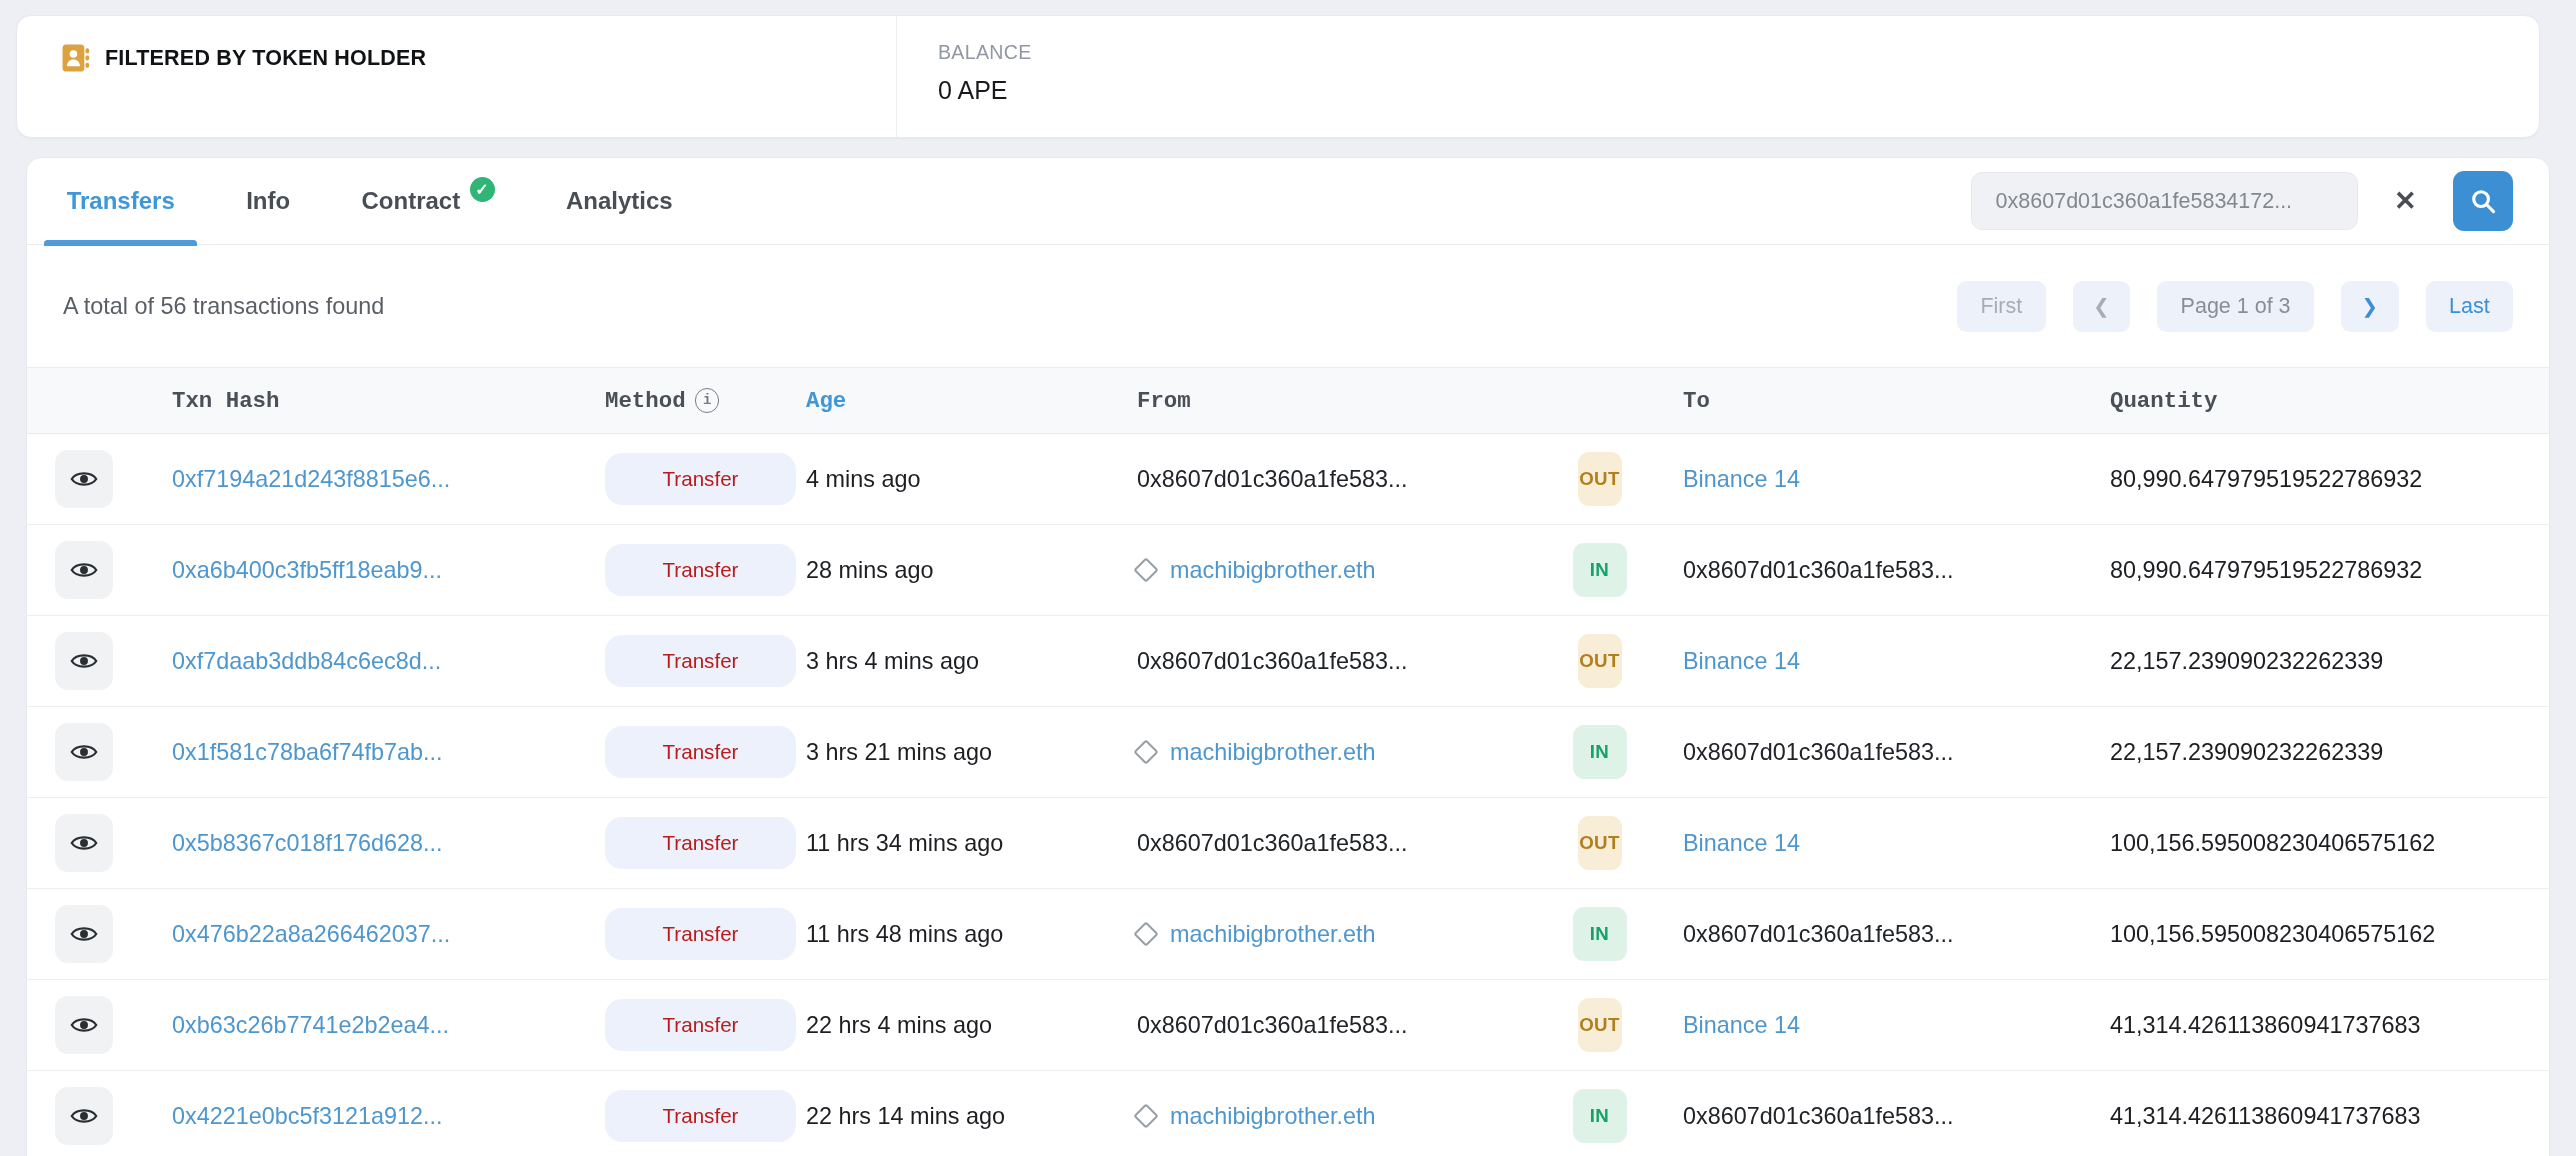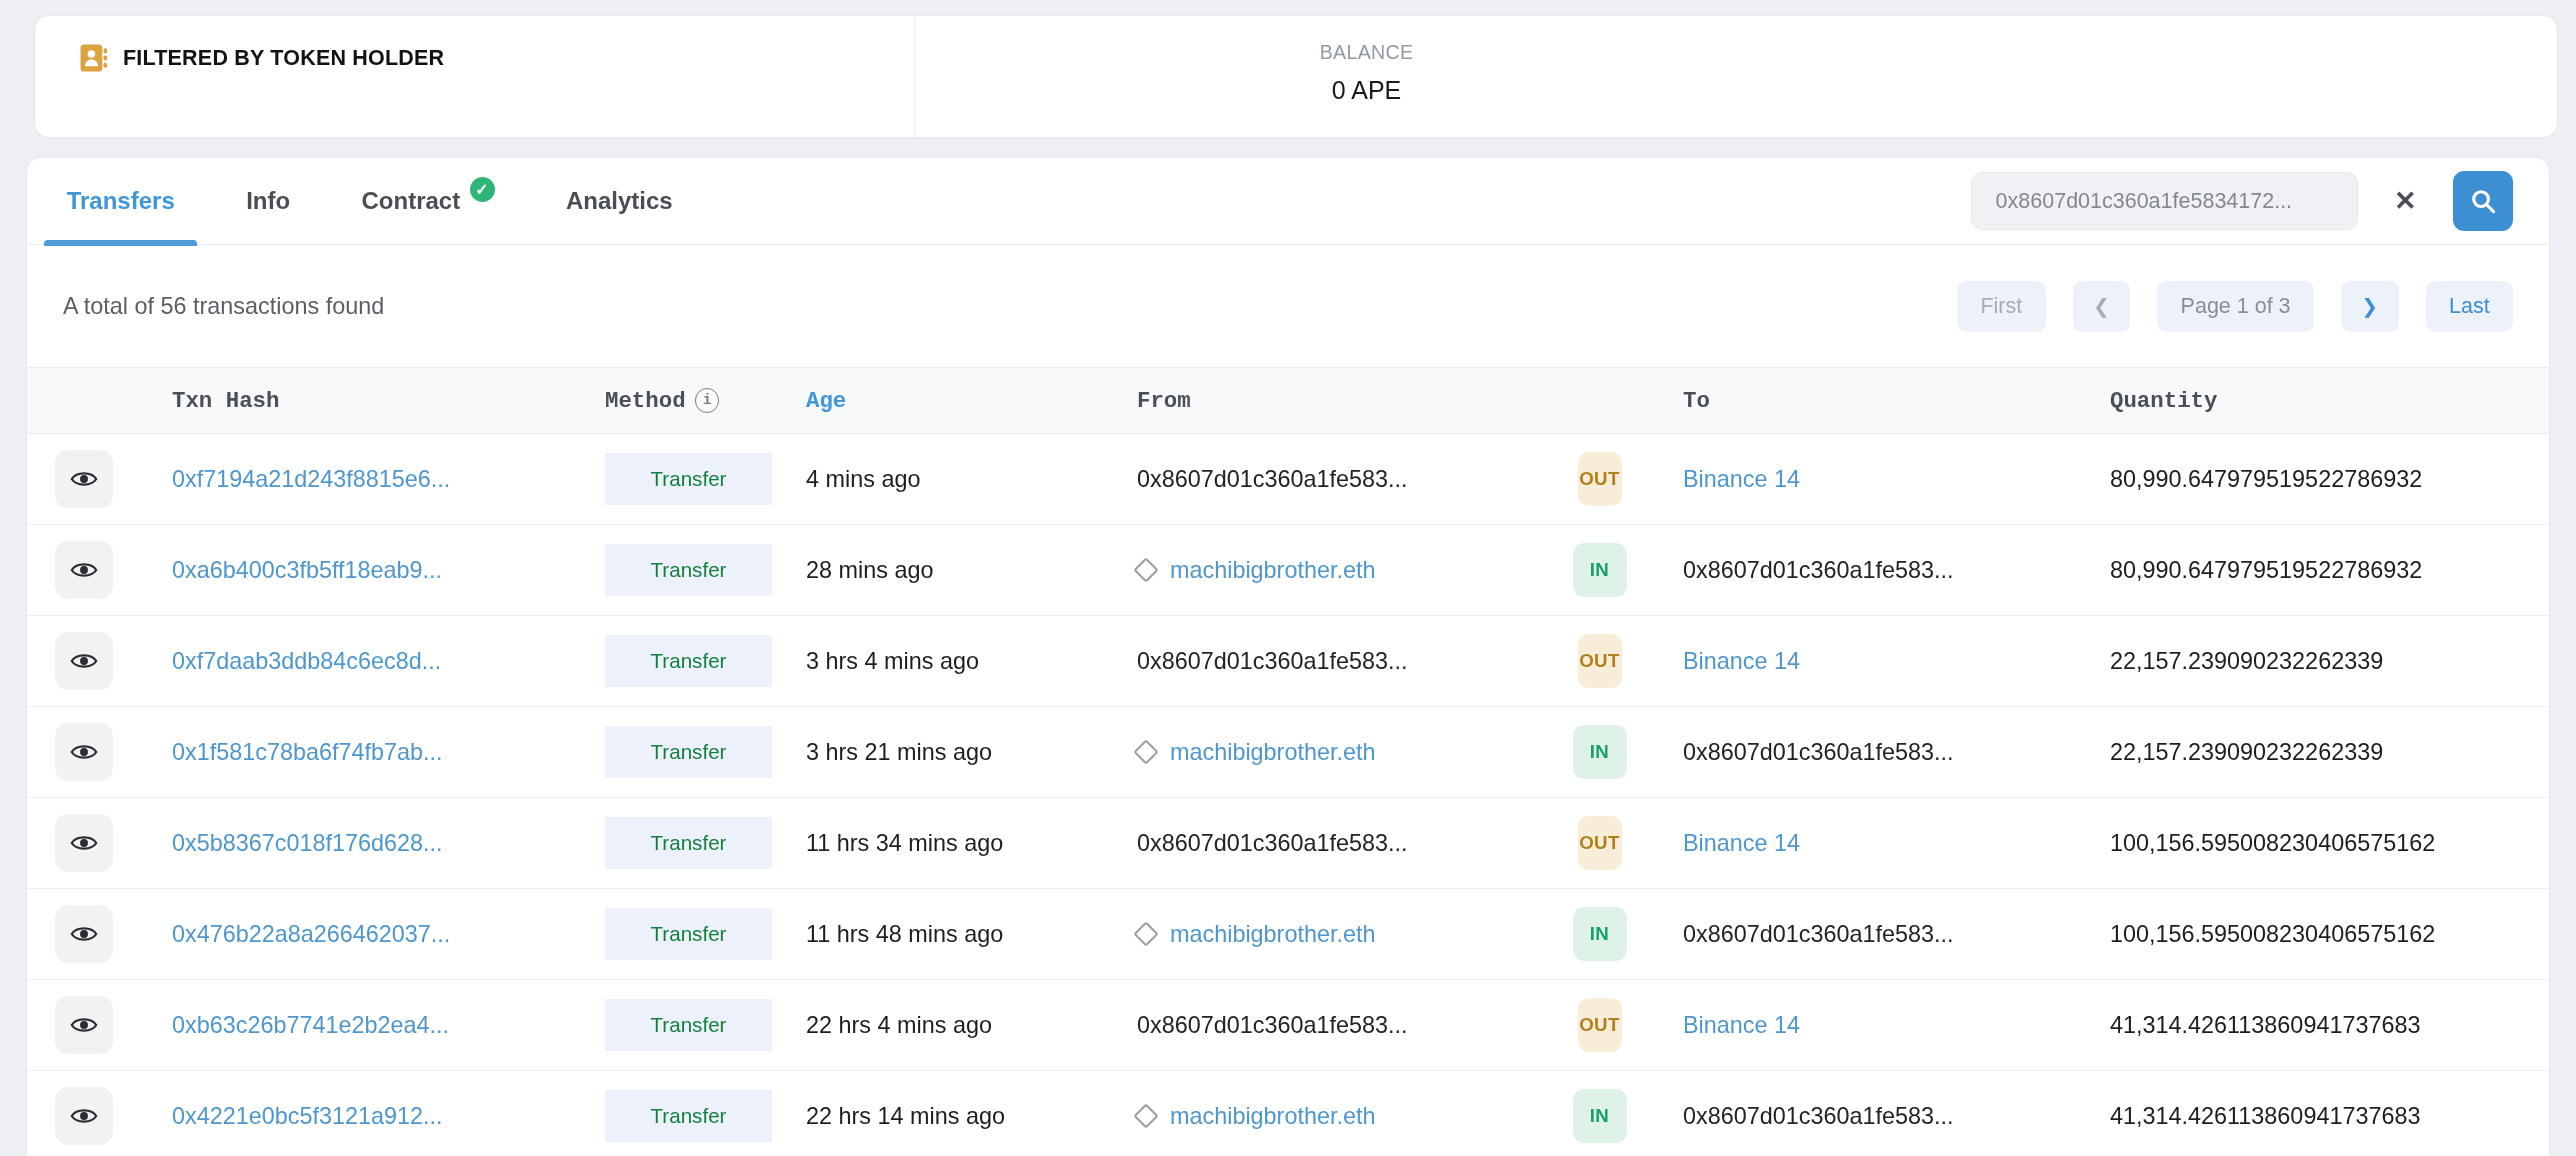--- a/index.html
+++ b/index.html
@@ -3,21 +3,21 @@
 <meta charset="utf-8">
 <style>
   html,body{margin:0;padding:0;}
   body{
     width:2576px;height:1156px;position:relative;overflow:hidden;
     background:#edeff4;font-family:"Liberation Sans",sans-serif;
     -webkit-font-smoothing:antialiased;
   }
   .card{background:#fff;border:0.9px solid #e7e9ee;border-radius:15px;box-sizing:border-box;}
   
-  .top-card{position:absolute;left:34px;top:15px;width:2524px;height:123px;display:flex;box-shadow:0 0.9px 1.9px rgba(30,40,60,.04);text-align:center;}
+  .top-card{position:absolute;left:16px;top:15px;width:2524px;height:123px;display:flex;box-shadow:0 0.9px 1.9px rgba(30,40,60,.04);}
   .top-sec{box-sizing:border-box;padding:25px 0 0 41px;}
   .top-sec + .top-sec{border-left:0.9px solid #edeff3;}
   .sec-filter{width:839px;}
   .sec-balance{width:863px;margin-left:40px;}
   .sec-value{flex:1;}
   .filter-row{display:flex;align-items:center;gap:13px;}
   .filter-label{font-size:21.5px;font-weight:800;color:#101214;letter-spacing:0.2px;}
   .holder-address{display:inline-block;margin-top:12px;font-size:23.4px;font-weight:600;color:#4e96ce;text-decoration:none;cursor:pointer;}
   .mini-label{font-size:19.6px;color:#9198a3;letter-spacing:0.3px;}
   .mini-value{margin-top:12px;font-size:25px;color:#17191d;}
@@ -46,21 +46,21 @@
   .thead{height:65px;background:#f8f9fb;border-top:0.9px solid #e9ebee;border-bottom:0.9px solid #e9ebee;font-size:22.4px;font-weight:700;color:#4b5058;font-family:Liberation Mono, monospace;}
   .th,.td{padding-left:26px;box-sizing:border-box;display:flex;align-items:center;}
   .th-age{color:#3f97d9;cursor:pointer;}
   .info-circle{width:22.4px;height:22.4px;margin-left:9.4px;border:1.9px solid #787d84;border-radius:50%;color:#787d84;font-size:14px;font-weight:600;display:inline-flex;align-items:center;justify-content:center;}
   .tr{height:90px;border-bottom:0.9px solid #eceef1;font-size:23.4px;color:#1c1e22;background:#fff;}
   .td-eye{padding-left:28px;}
   .td-dir{padding-left:0;justify-content:center;}
   .eye-btn{width:58px;height:58px;background:#f1f2f4;border:none;border-radius:13px;display:flex;align-items:center;justify-content:center;cursor:pointer;}
   .link{color:#4e96ce;text-decoration:none;cursor:pointer;}
   .addr{color:#202328;}
-  .badge-method{min-width:131px;height:52px;padding:0 18px;background:#edf1fb;color:#15803d;font-size:20.6px;border-radius:0;display:inline-flex;align-items:center;justify-content:center;}
+  .badge-method{min-width:131px;height:52px;padding:0 30px;background:#edf1fb;color:#b91c1c;font-size:20.6px;border-radius:17px;display:inline-flex;align-items:center;justify-content:center;}
   .badge-dir{height:54px;border-radius:11.2px;font-size:18.7px;font-weight:700;letter-spacing:0.4px;display:inline-flex;align-items:center;justify-content:center;}
   .badge-out{width:44px;background:#f8eed8;color:#b1801d;}
   .badge-in{width:54px;background:#def2e8;color:#18a266;}
   .ens-icon{display:inline-block;width:14px;height:14px;border:2.8px solid #999fa6;border-radius:2.8px;transform:rotate(45deg);margin-right:15px;flex:none;}
 </style>
 </head>
 <body>
 
 <div class="card top-card">
   <div class="top-sec sec-filter">

